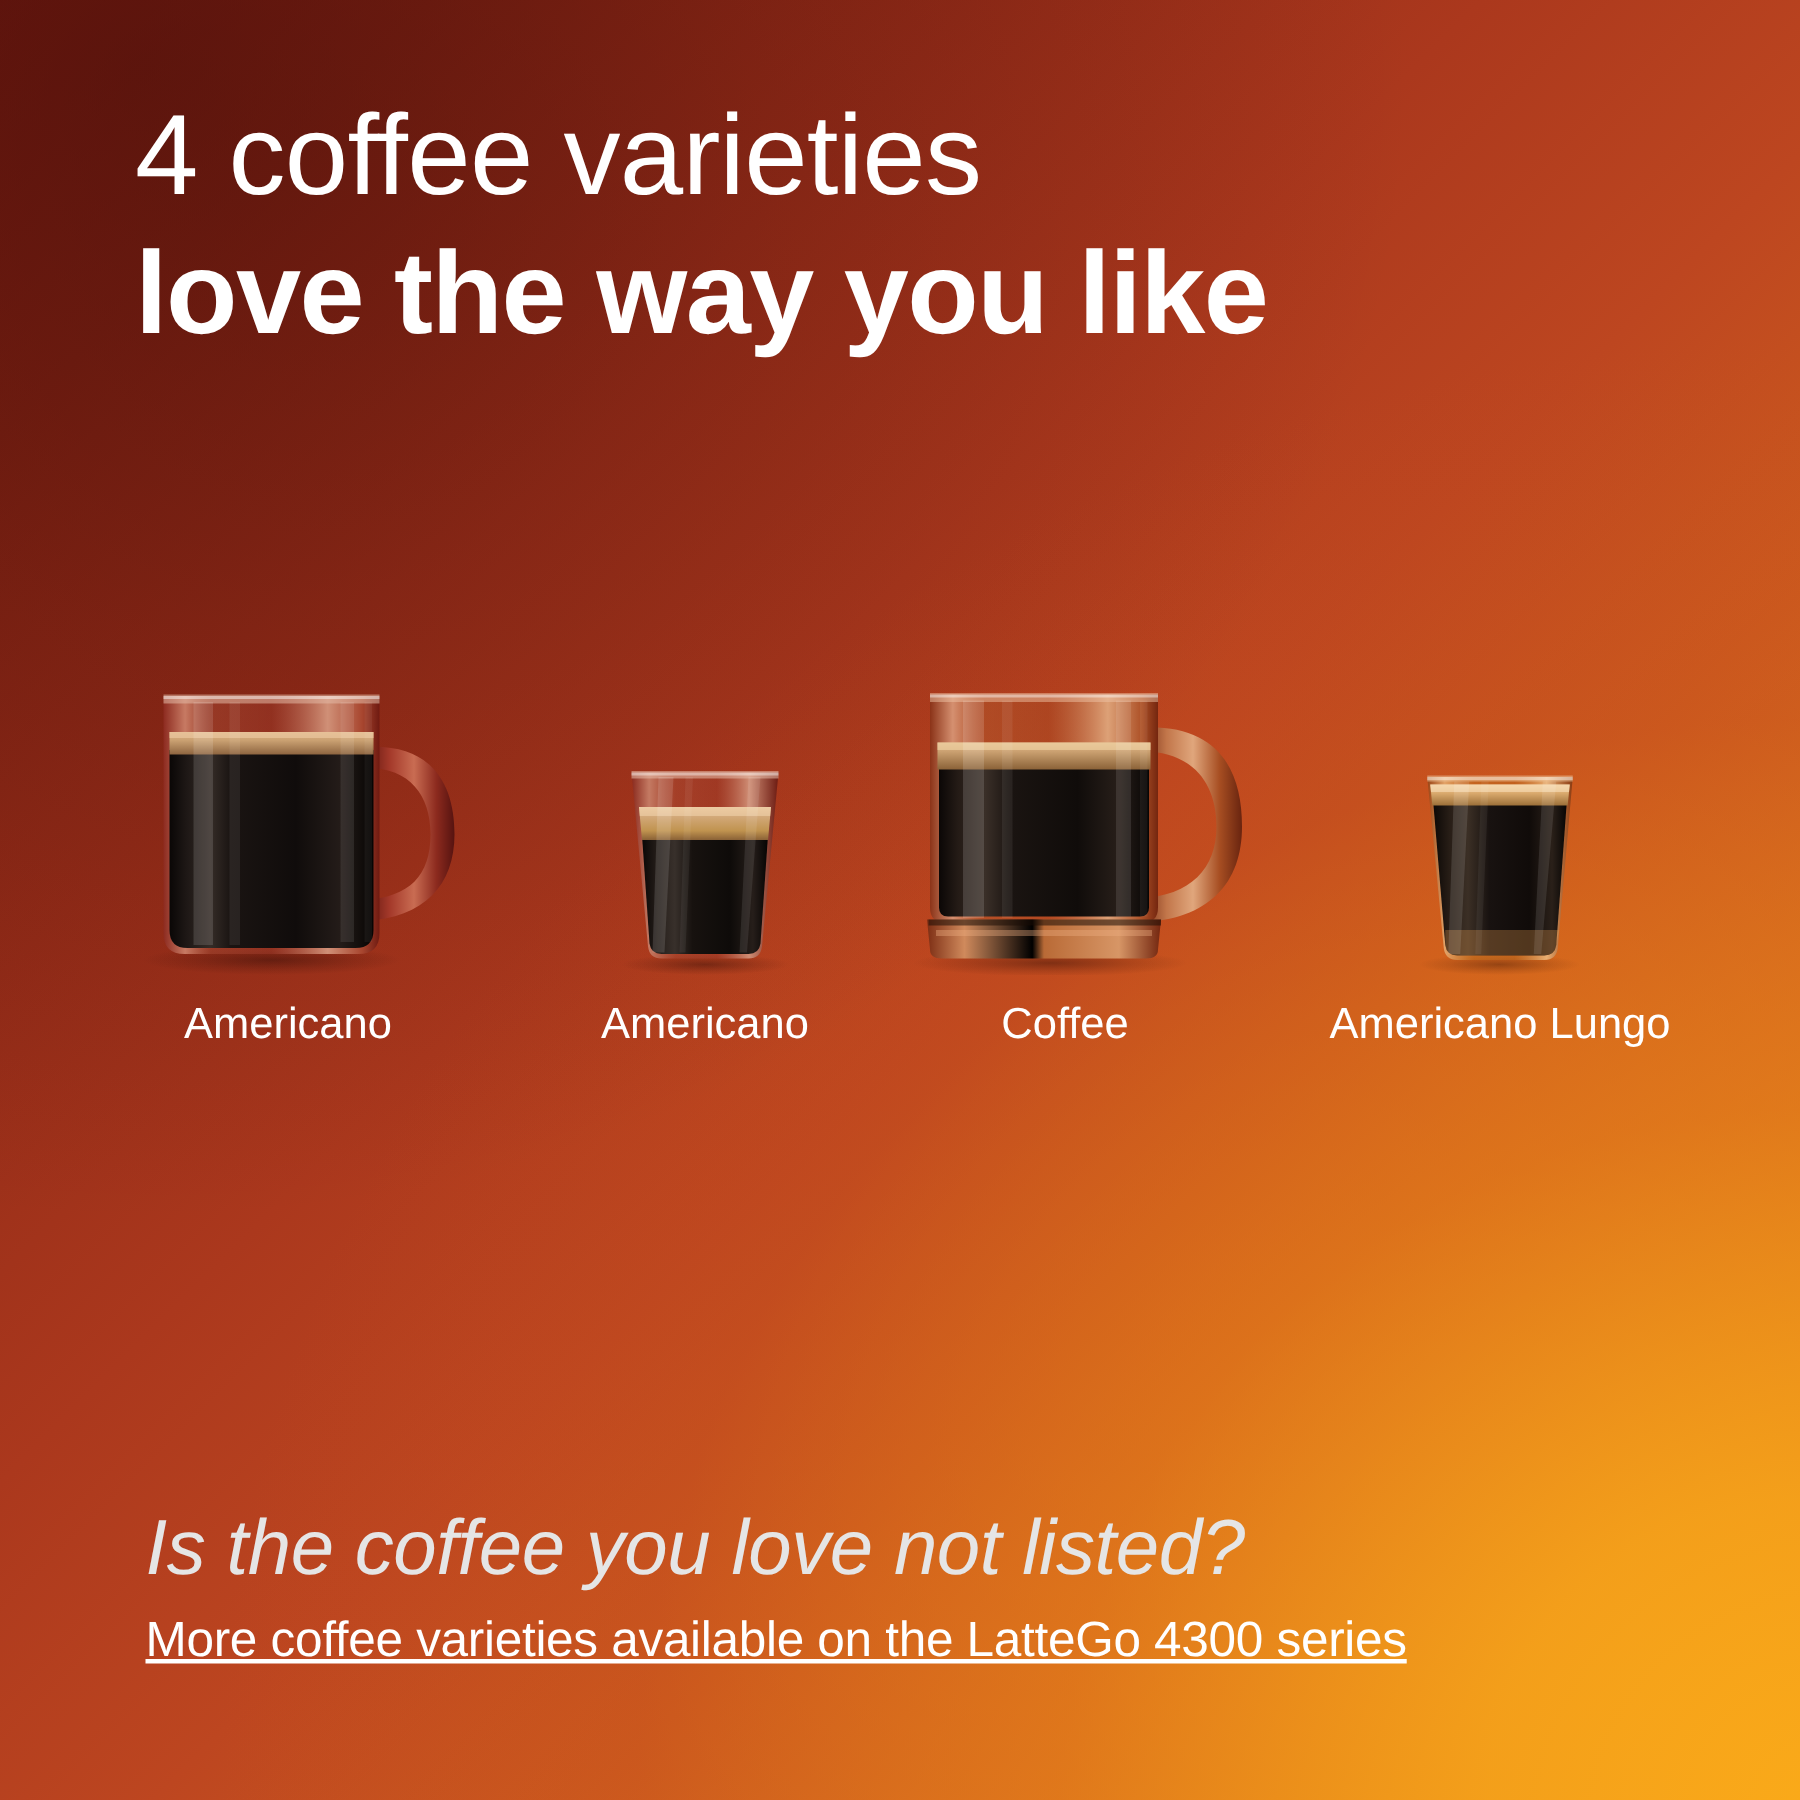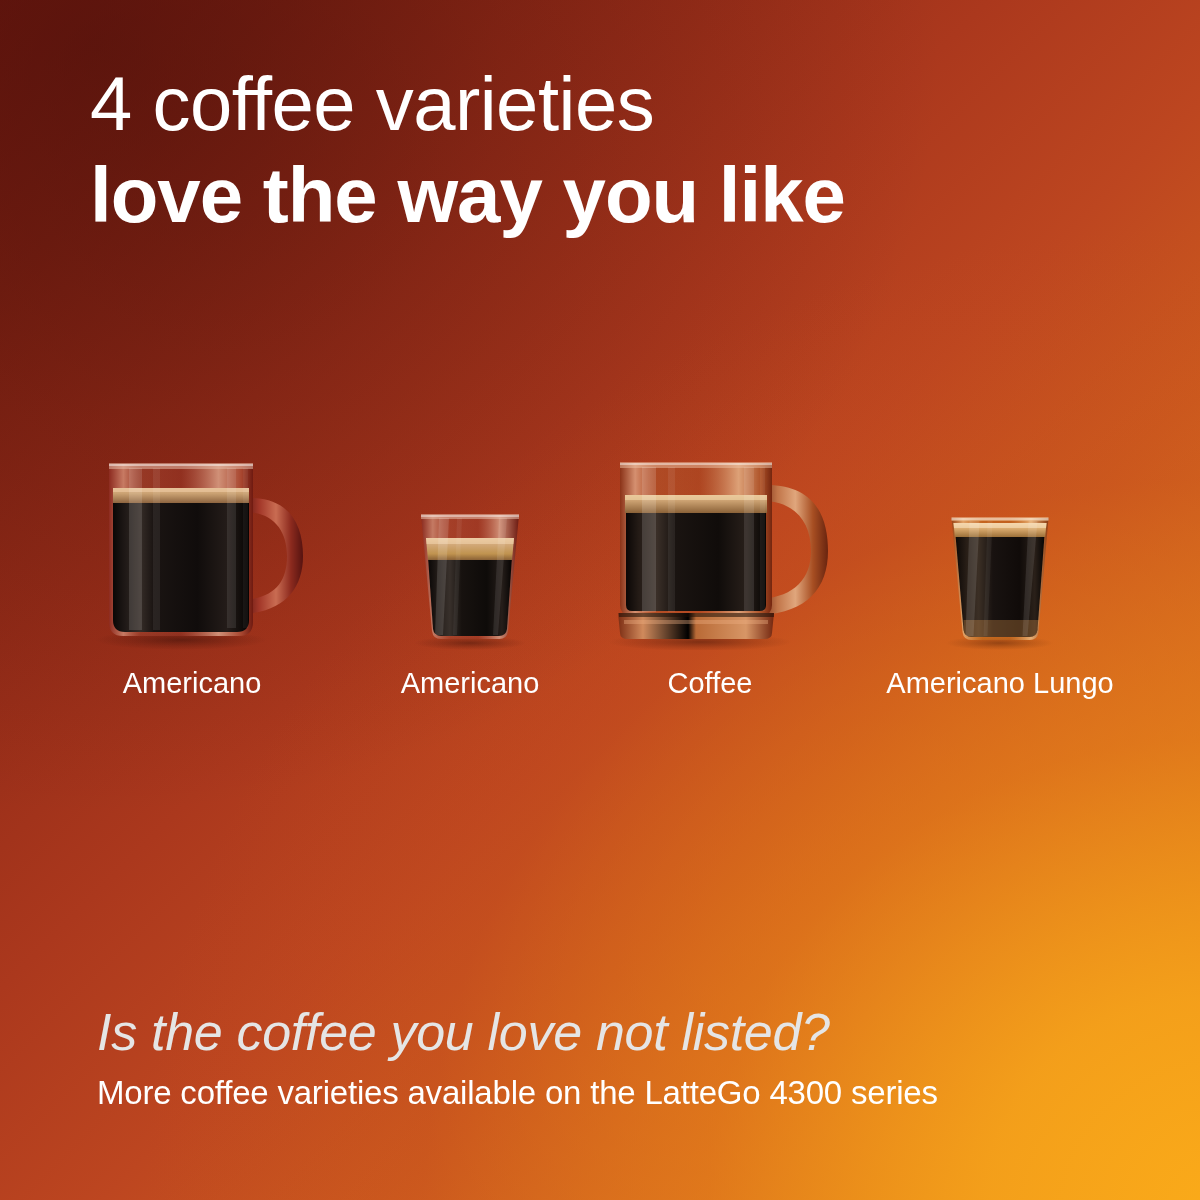--- a/index.html
+++ b/index.html
@@ -136,20 +136,21 @@
     white-space: nowrap;
     font-style: italic;
   }
   #bottom-sub {
     color: #ffffff;
     font-size: 33px;
     font-weight: 400;
     margin-top: 14px;
     letter-spacing: -0.2px;
     white-space: nowrap;
+    text-decoration: underline;
   }
 </style>
 </head>
 <body>
 
 <div id="poster">
 
   <div id="bg-gradient"></div>
   <div id="bg-vignette"></div>
 

